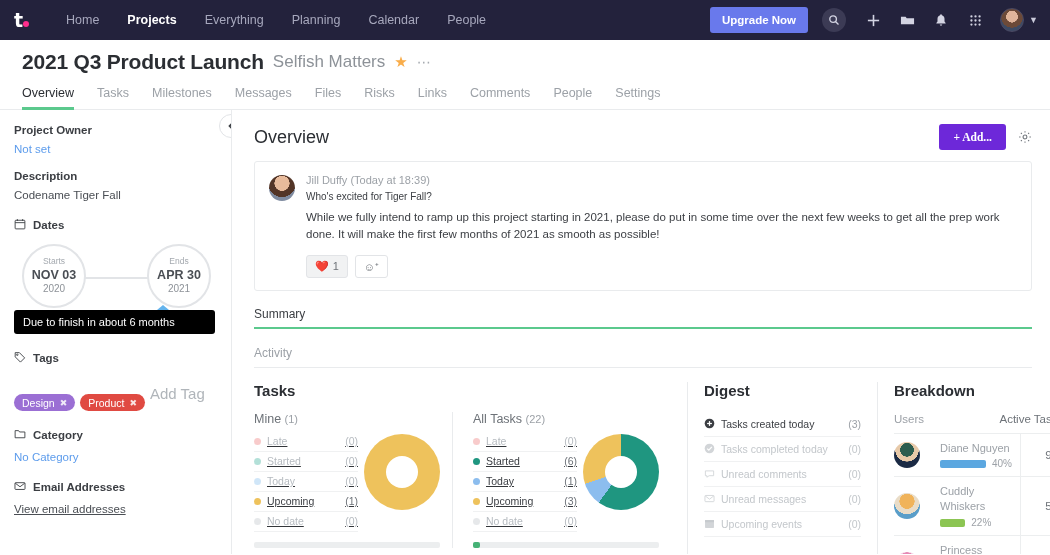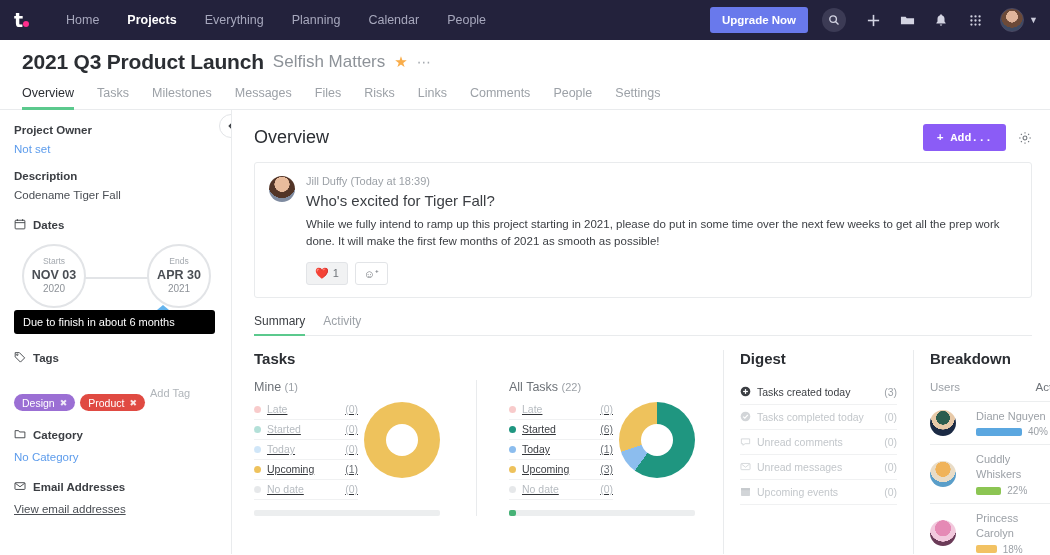--- a/index.html
+++ b/index.html
@@ -105,71 +105,71 @@
   .due-bar:before {
     content:""; position:absolute; top:-5px; right:46px;
     border-left:6px solid transparent; border-right:6px solid transparent; border-bottom:5px solid #63b3ed;
   }
   .tag-row { display:flex; align-items:center; gap:5px; margin-top:8px; flex-wrap:wrap;}
   .tag {
     color:#fff; font-size:10.5px; border-radius:10px; padding:2.5px 8px;
     display:inline-flex; align-items:center; gap:5px; white-space:nowrap;margin-top:19px;
   }
   .tag .x { font-size:9px; opacity:.85; cursor:pointer; }
-  .add-tag { font-size:11px; color:#b0b5ba; cursor:pointer; }
+  .add-tag { font-size:15px; color:#b0b5ba; cursor:pointer; }
 
   
   .main { flex:1; padding:14px 18px 0 22px; overflow:hidden; position:relative;}
   .main-head { display:flex; align-items:center; }
   .main-title { font-size:18px; font-weight:400; color:#2b2e33; }
   .main-head-right { margin-left:auto; display:flex; align-items:center; gap:12px;}
   .add-btn {
-    background:#8b5cf6; color:#fff; border:none; border-radius:3px; cursor:pointer;
-    font-size:11.5px; font-weight:700; padding:7px 14px; font-family:Liberation Mono, monospace;
+    background:#6d28d9; color:#fff; border:none; border-radius:3px; cursor:pointer;
+    font-size:11.5px; font-weight:700; padding:7px 14px; font-family:Liberation Serif, serif;
   }
   .gear-btn { color:#6d7278; cursor:pointer; display:flex; }
 
   
   .msg-card {
     margin-top:11px; border:1px solid #e9ebed; border-radius:3px;
     padding:12px 14px; display:flex; gap:11px; background:#fff;
   }
   .msg-avatar {
     width:26px; height:26px; border-radius:50%; flex:0 0 26px; margin-top:1px;
     background:radial-gradient(circle at 50% 32%, #e8bb9c 0 34%, #533527 35% 62%, #7f8ba0 63% 100%);
   }
   .msg-meta { font-size:11px; color:#9ca1a7; }
   .msg-meta b { color:#9ca1a7; font-weight:400; }
-  .msg-q { font-size:15px; color:#3b3e43; margin-top:5px; }
+  .msg-q { font-size:10px; color:#3b3e43; margin-top:5px; }
   .msg-body { font-size:11.5px; color:#3b3e43; margin-top:7px; line-height:1.5; max-width:700px; }
   .react-row { display:flex; gap:7px; margin-top:11px; }
   .react {
     border:1px solid #e2e4e7; border-radius:3px; background:#f1f2f3;
     font-size:11px; padding:3px 8px; display:flex; align-items:center; gap:4px; cursor:pointer;
     color:#6d7278;
   }
   .react.plain { background:#fff; }
 
   
-  .subtabs { display:flex; gap:18px; margin-top:16px; border-bottom:1px solid #e9ebed; }
+  .subtabs { display:flex; gap:18px; margin-top:16px; border-bottom:1px solid #e9ebed;flex-direction:column; }
   .subtab { font-size:12px; color:#9ca1a7; padding-bottom:7px; cursor:pointer; position:relative; }
   .subtab.active { color:#3b3e43; }
   .subtab.active:after { content:""; position:absolute; left:0; right:0; bottom:-1px; height:2px; background:#5bc98d;}
 
   
   .panels { display:flex; margin-top:14px; height:215px; }
   .panel { padding-right:16px; }
   .panel.tasks { flex:0 0 372px; display:flex; flex-direction:column; }
   .panel.digest { flex:0 0 190px; border-left:1px solid #e9ebed; padding-left:16px;}
   .panel.breakdown { flex:1; border-left:1px solid #e9ebed; padding-left:16px; padding-right:0;}
   .panel-title { font-size:15px; font-weight:700; color:#2b2e33; margin-bottom:13px; }
 
   .task-cols { display:flex; gap:0; }
   .task-col { flex:1; padding-right:12px; }
-  .task-col.second { border-left:1px solid #e9ebed; padding-left:32px;margin-left:24px; }
+  .task-col.second { border-left:1px solid #e9ebed; padding-left:20px; }
   .tc-head { font-size:12.5px; color:#6d7278; margin-bottom:6px; }
   .tc-head span { color:#9ca1a7; font-size:11px;}
   .tc-inner { display:flex; align-items:flex-start; gap:6px;text-decoration:underline;}
   .legend { flex:0 0 104px; }
   .leg-row {
     display:flex; align-items:center; font-size:10.5px; color:#b6bbc0;
     padding:3.5px 0; border-bottom:1px solid #f0f1f2; gap:6px;
   }
   .leg-row.on { color:#3b3e43; }
   .leg-dot { width:7px; height:7px; border-radius:50%; flex:0 0 7px; }

